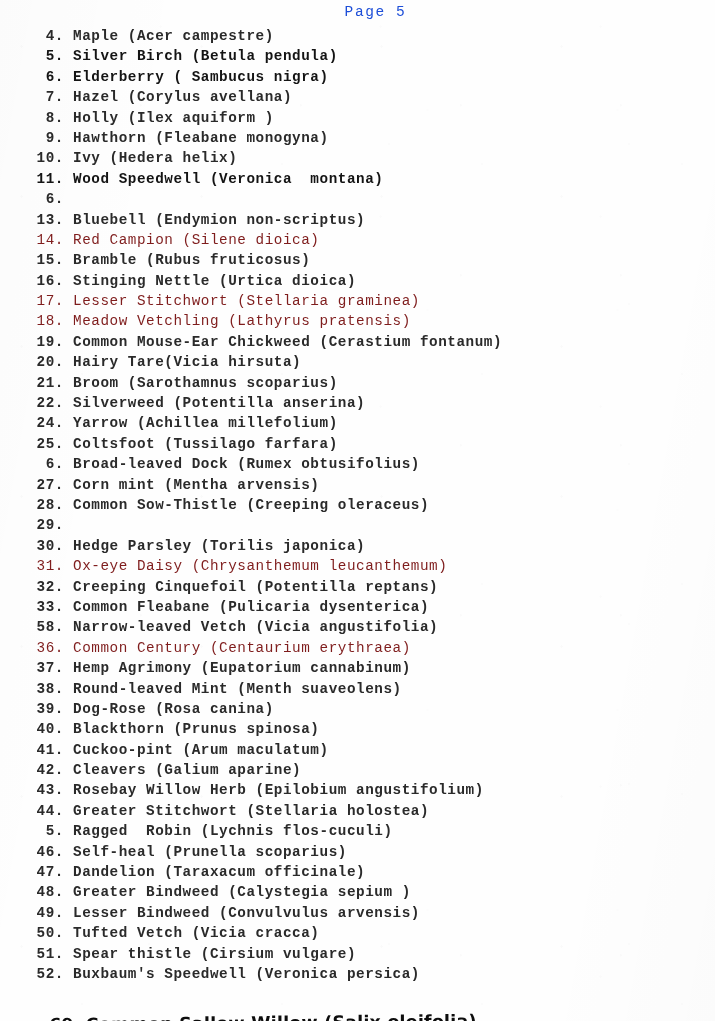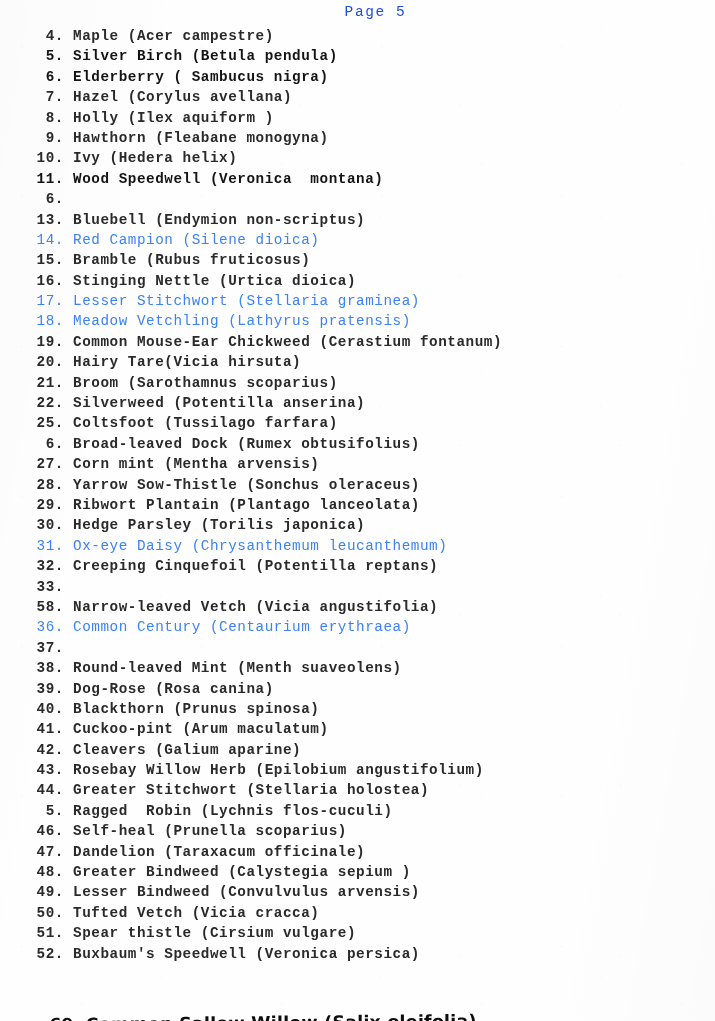--- a/index.html
+++ b/index.html
@@ -85,21 +85,21 @@
   }
 
   .entry .txt {
     display: inline-block;
     padding-left: 9px;
   }
 
   
   .ink-dark   { color: #141414; font-weight: 700; }
   .ink-mid    { color: #2a2a2a; font-weight: 600; }
-  .ink-light  { color: #3b82f6; font-weight: 400; }
+  .ink-light  { color: #7f1d1d; font-weight: 400; }
 
   
   .entry-hand {
     position: absolute;
     left: 24px;
     top: 995px;
     font-family: "DejaVu Sans", sans-serif;
     font-size: 17.5px;
     font-weight: 700;
     color: #0d0d0d;
@@ -136,32 +136,33 @@
       <div class="entry ink-mid"><span class="num">13.</span><span class="txt">Bluebell (Endymion non-scriptus)</span></div>
       <div class="entry ink-light"><span class="num">14.</span><span class="txt">Red Campion (Silene dioica)</span></div>
       <div class="entry ink-mid"><span class="num">15.</span><span class="txt">Bramble (Rubus fruticosus)</span></div>
       <div class="entry ink-mid"><span class="num">16.</span><span class="txt">Stinging Nettle (Urtica dioica)</span></div>
       <div class="entry ink-light"><span class="num">17.</span><span class="txt">Lesser Stitchwort (Stellaria graminea)</span></div>
       <div class="entry ink-light"><span class="num">18.</span><span class="txt">Meadow Vetchling (Lathyrus pratensis)</span></div>
       <div class="entry ink-mid"><span class="num">19.</span><span class="txt">Common Mouse-Ear Chickweed (Cerastium fontanum)</span></div>
       <div class="entry ink-mid"><span class="num">20.</span><span class="txt">Hairy Tare(Vicia hirsuta)</span></div>
       <div class="entry ink-mid"><span class="num">21.</span><span class="txt">Broom (Sarothamnus scoparius)</span></div>
       <div class="entry ink-mid"><span class="num">22.</span><span class="txt">Silverweed (Potentilla anserina)</span></div>
+      <div class="entry ink-mid"><span class="num">24.</span><span class="txt">Yarrow (Achillea millefolium)</span></div>
       <div class="entry ink-mid"><span class="num">25.</span><span class="txt">Coltsfoot (Tussilago farfara)</span></div>
       <div class="entry ink-mid"><span class="num">6.</span><span class="txt">Broad-leaved Dock (Rumex obtusifolius)</span></div>
       <div class="entry ink-mid"><span class="num">27.</span><span class="txt">Corn mint (Mentha arvensis)</span></div>
-      <div class="entry ink-mid"><span class="num">28.</span><span class="txt">Yarrow Sow-Thistle (Sonchus oleraceus)</span></div>
-      <div class="entry ink-mid"><span class="num">29.</span><span class="txt">Ribwort Plantain (Plantago lanceolata)</span></div>
+      <div class="entry ink-mid"><span class="num">28.</span><span class="txt">Common Sow-Thistle (Creeping oleraceus)</span></div>
+      <div class="entry ink-mid"><span class="num">29.</span></div>
       <div class="entry ink-mid"><span class="num">30.</span><span class="txt">Hedge Parsley (Torilis japonica)</span></div>
       <div class="entry ink-light"><span class="num">31.</span><span class="txt">Ox-eye Daisy (Chrysanthemum leucanthemum)</span></div>
       <div class="entry ink-mid"><span class="num">32.</span><span class="txt">Creeping Cinquefoil (Potentilla reptans)</span></div>
-      <div class="entry ink-mid"><span class="num">33.</span></div>
+      <div class="entry ink-mid"><span class="num">33.</span><span class="txt">Common Fleabane (Pulicaria dysenterica)</span></div>
       <div class="entry ink-mid"><span class="num">58.</span><span class="txt">Narrow-leaved Vetch (Vicia angustifolia)</span></div>
       <div class="entry ink-light"><span class="num">36.</span><span class="txt">Common Century (Centaurium erythraea)</span></div>
-      <div class="entry ink-mid"><span class="num">37.</span></div>
+      <div class="entry ink-mid"><span class="num">37.</span><span class="txt">Hemp Agrimony (Eupatorium cannabinum)</span></div>
       <div class="entry ink-mid"><span class="num">38.</span><span class="txt">Round-leaved Mint (Menth suaveolens)</span></div>
       <div class="entry ink-mid"><span class="num">39.</span><span class="txt">Dog-Rose (Rosa canina)</span></div>
       <div class="entry ink-mid"><span class="num">40.</span><span class="txt">Blackthorn (Prunus spinosa)</span></div>
       <div class="entry ink-mid"><span class="num">41.</span><span class="txt">Cuckoo-pint (Arum maculatum)</span></div>
       <div class="entry ink-mid"><span class="num">42.</span><span class="txt">Cleavers (Galium aparine)</span></div>
       <div class="entry ink-mid"><span class="num">43.</span><span class="txt">Rosebay Willow Herb (Epilobium angustifolium)</span></div>
       <div class="entry ink-mid"><span class="num">44.</span><span class="txt">Greater Stitchwort (Stellaria holostea)</span></div>
       <div class="entry ink-mid"><span class="num">5.</span><span class="txt">Ragged  Robin (Lychnis flos-cuculi)</span></div>
       <div class="entry ink-mid"><span class="num">46.</span><span class="txt">Self-heal (Prunella scoparius)</span></div>
       <div class="entry ink-mid"><span class="num">47.</span><span class="txt">Dandelion (Taraxacum officinale)</span></div>

